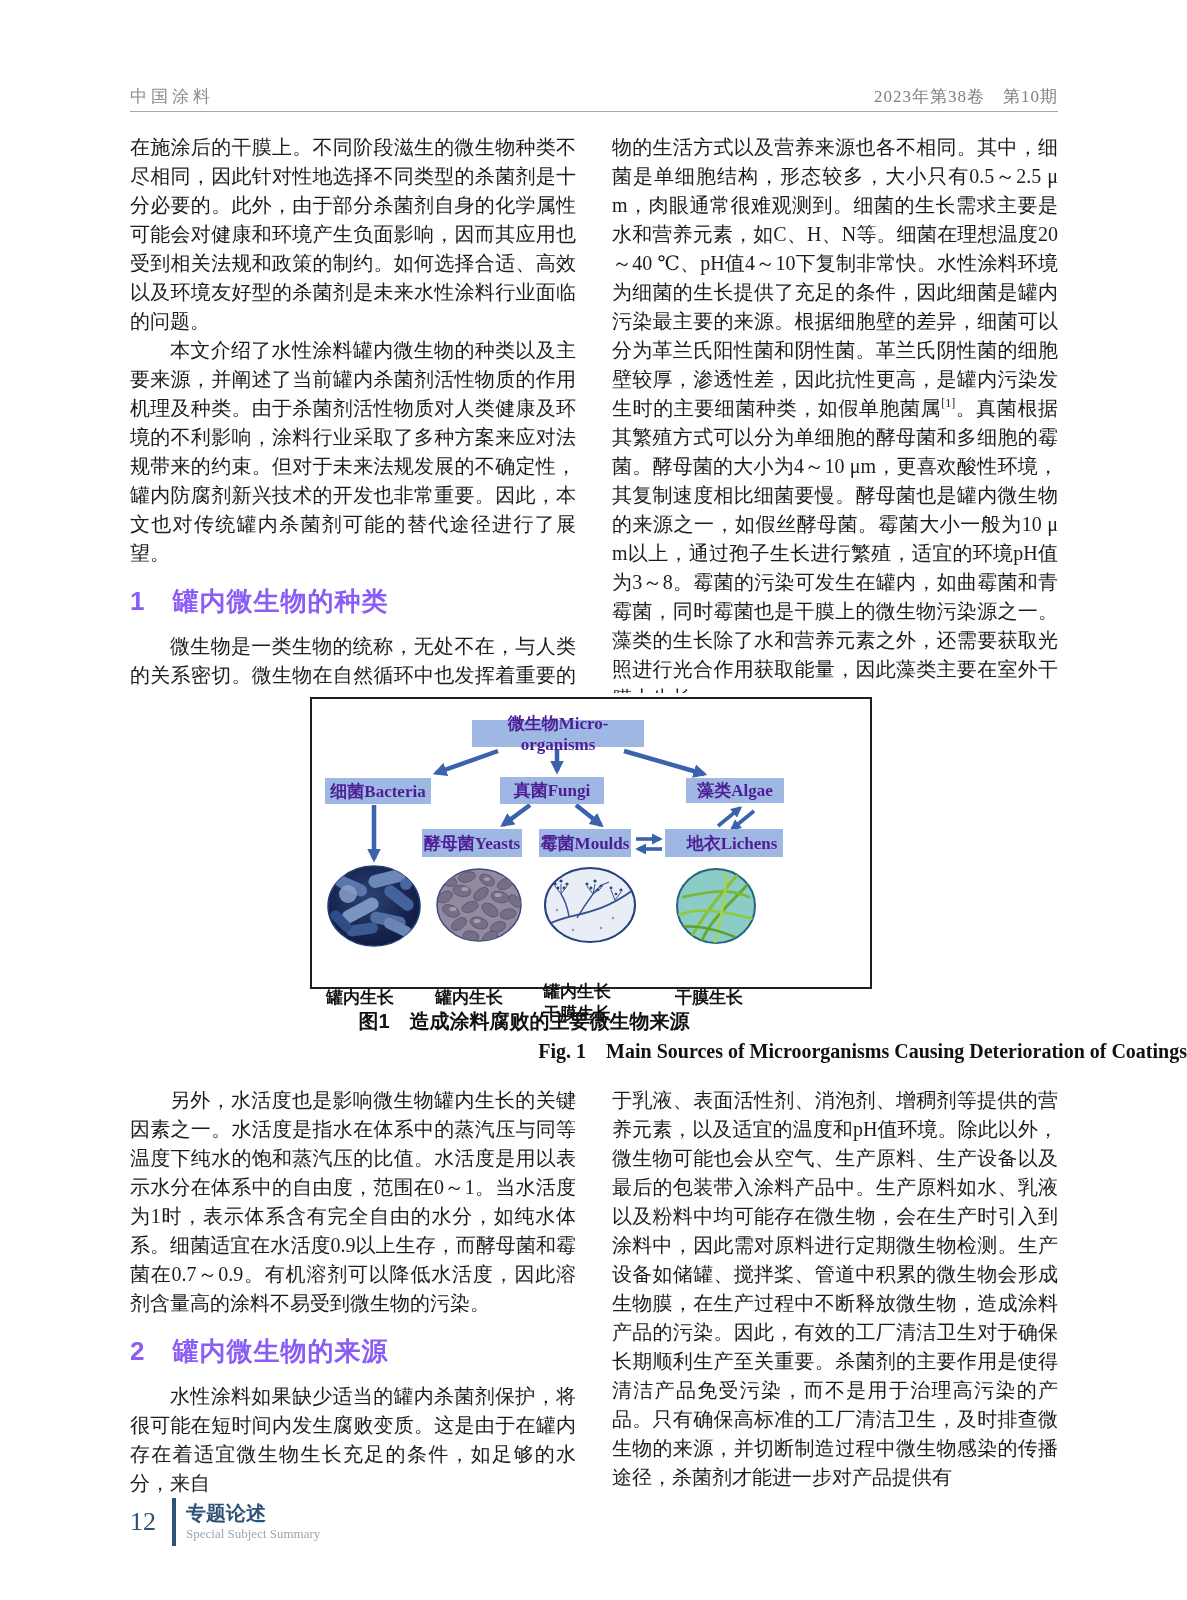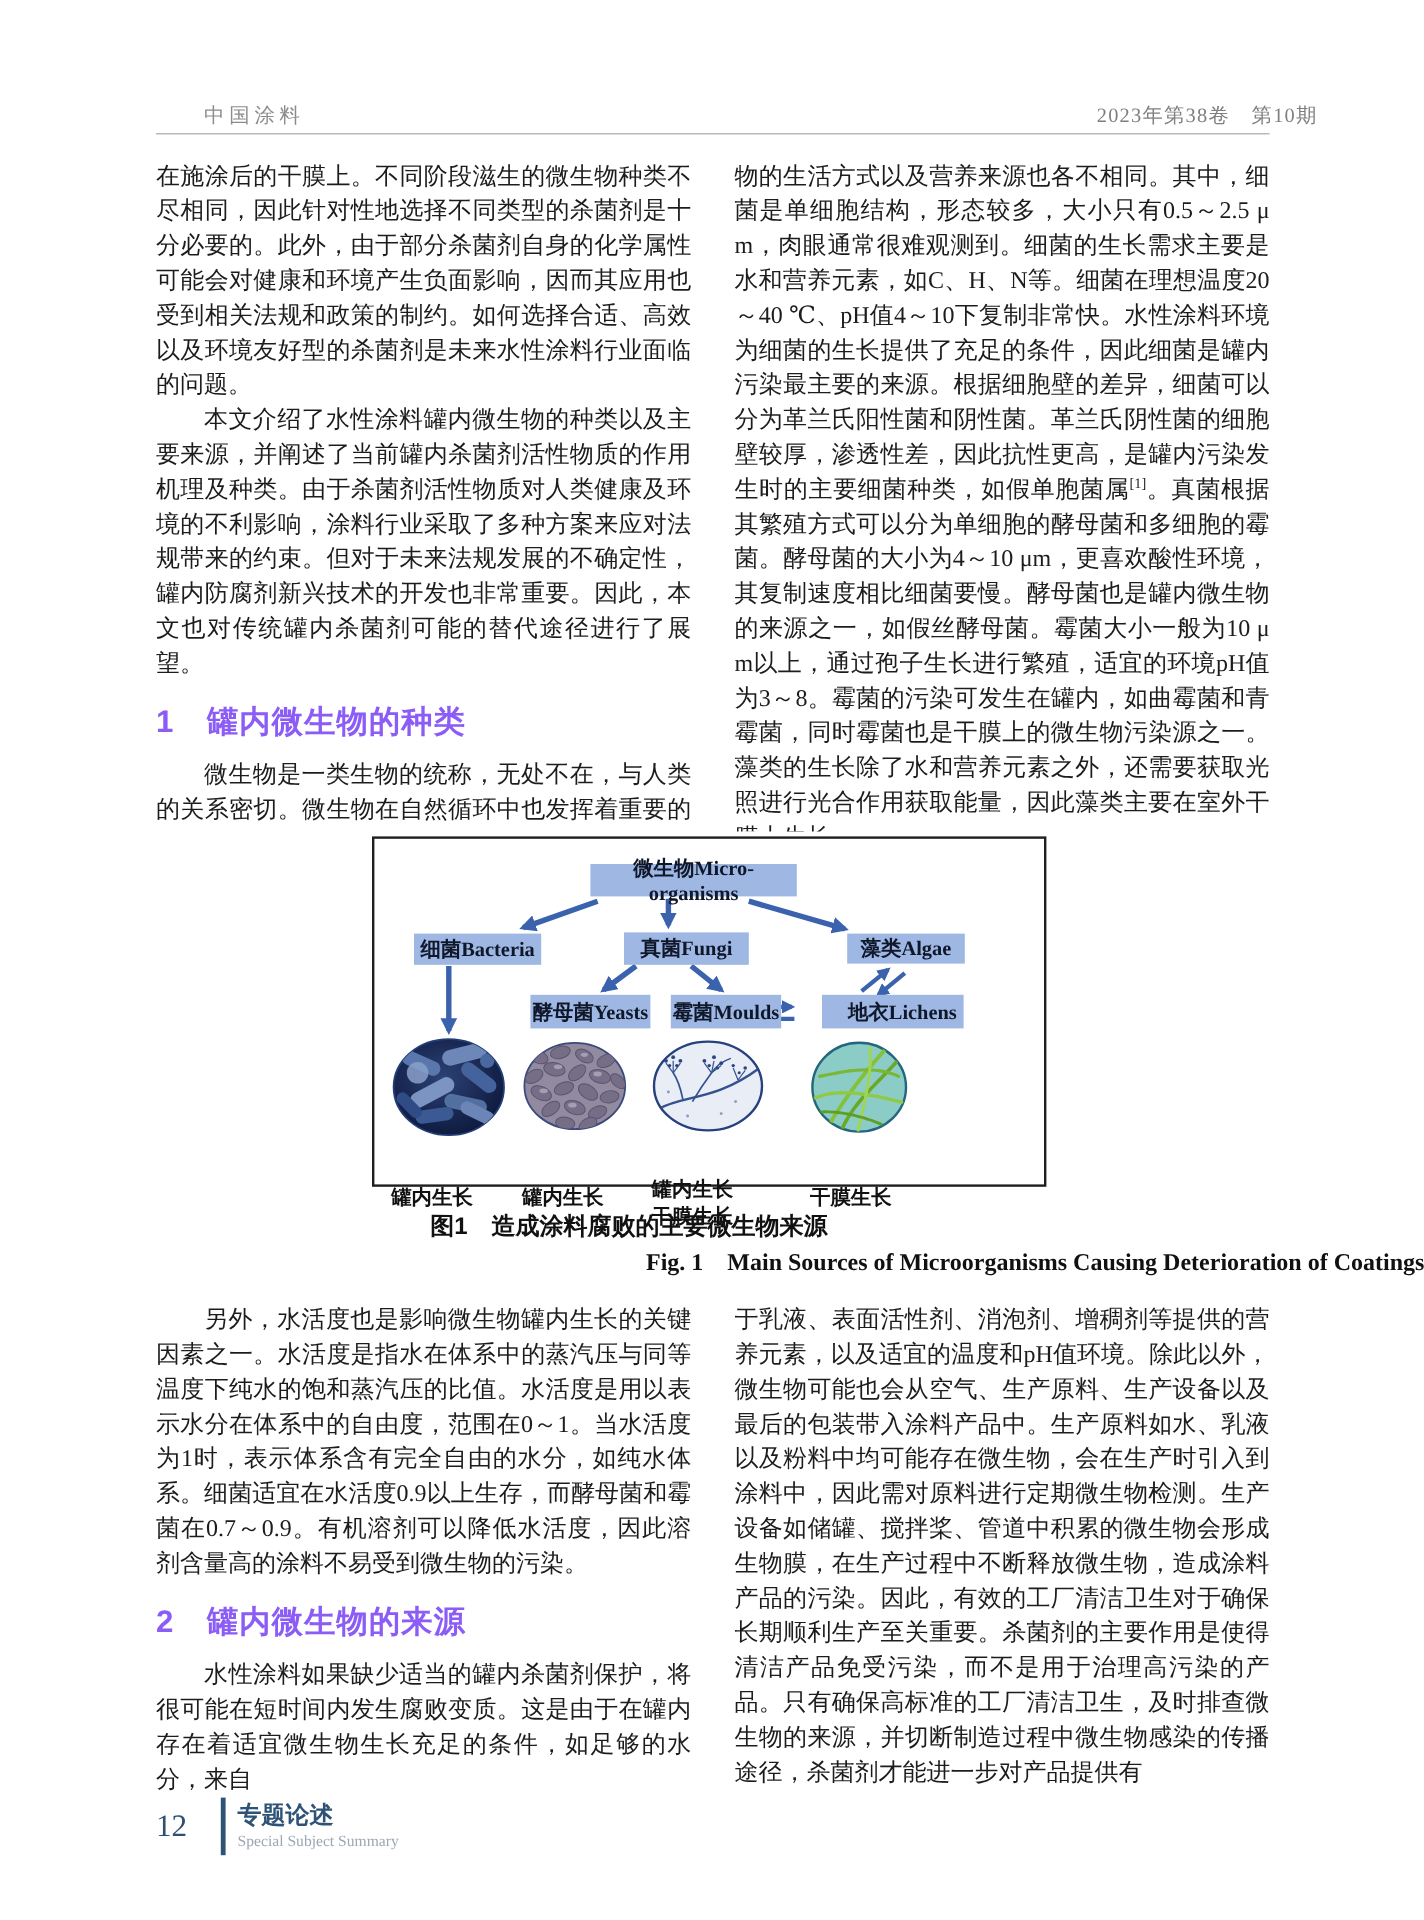--- a/index.html
+++ b/index.html
@@ -3,21 +3,21 @@
 <meta charset="utf-8">
 <style>
   html,body{margin:0;padding:0;background:#e8e8e8;}
   .page{
     position:relative; width:1187px; height:1600px; background:#ffffff;
     margin:0 auto; overflow:hidden;
     font-family:"Liberation Serif","DejaVu Serif",serif; color:#1c1c1c;
   }
   
   .header{position:absolute; left:130px; top:84px; width:928px; height:24px;
-    display:flex; justify-content:space-between; align-items:center;margin-left:40px;}
+    display:flex; justify-content:space-between; align-items:center;}
   .journal{font-size:17px; color:#8c8c8c; letter-spacing:4px;}
   .issue{font-size:17px; color:#7f7f7f; letter-spacing:1px;}
   .header-rule{position:absolute; left:130px; top:111px; width:928px; height:1px; background:#a9a9a9;}
   
   .cols{position:absolute; display:flex; gap:36px;}
   .cols.top{left:130px; top:133px; width:928px; height:560px; overflow:hidden;}
   .cols.bottom{left:130px; top:1086px; width:928px; height:412px; overflow:hidden;}
   .col{width:446px;}
   .col p{
     margin:0; font-size:20px; line-height:29px; text-align:justify;
@@ -29,45 +29,45 @@
     margin:16px 0 13px 0; font-family:"Liberation Sans","DejaVu Sans",sans-serif;
     font-size:26px; font-weight:bold; color:#8b5cf6; letter-spacing:1px;
   }
   
   .figure{
     position:absolute; left:310px; top:697px; width:558px; height:288px;
     border:2px solid #1f1f1f; background:#ffffff;
   }
   .fig-arrows{position:absolute; left:0; top:0; width:558px; height:288px;}
   .nbox{
-    position:absolute; background:#9fb7e3; color:#0f172a;
+    position:absolute; background:#9fb7e3; color:#4c1d95;
     font-size:17px; font-weight:bold; text-align:center;
     font-family:"Liberation Serif","DejaVu Serif",serif;
-    display:flex; align-items:center; justify-content:center;margin-left:20px;
+    display:flex; align-items:center; justify-content:center;
   }
   .photo{position:absolute;}
   .plabel{
     position:absolute; font-size:17px; font-weight:bold; color:#111;
     text-align:left; line-height:22px;
     font-family:"Liberation Serif","DejaVu Serif",serif;
     margin-top:36px;
   }
   .caption-zh{
     position:absolute; left:0; top:1008px; width:1048px; text-align:center;
     font-family:"Liberation Sans","DejaVu Sans",sans-serif;
     font-size:20px; font-weight:bold; color:#111;
   }
   .caption-en{
     position:absolute; left:0; top:1038px; width:1187px; text-align:right;
     font-family:"Liberation Serif","DejaVu Serif",serif;
     font-size:20px; font-weight:bold; color:#111;
   }
   
   .footer{position:absolute; left:130px; top:1498px; display:flex; align-items:center;}
-  .page-num{font-size:26px; color:#2f4f73; margin-right:28px; font-family:"Liberation Serif",serif;}
+  .page-num{font-size:26px; color:#2f4f73; margin-right:16px; font-family:"Liberation Serif",serif;}
   .foot-bar{width:4px; height:48px; background:#2f5377; margin-right:10px;}
   .foot-zh{font-family:"Liberation Sans","DejaVu Sans",sans-serif; font-size:20px; font-weight:bold; color:#2f5377; line-height:24px;}
   .foot-en{font-family:"Liberation Serif","DejaVu Serif",serif; font-size:13px; color:#9aa7b4; line-height:18px;}
 </style>
 </head>
 <body>
 
 <div class="page">
 
   <div class="header">

